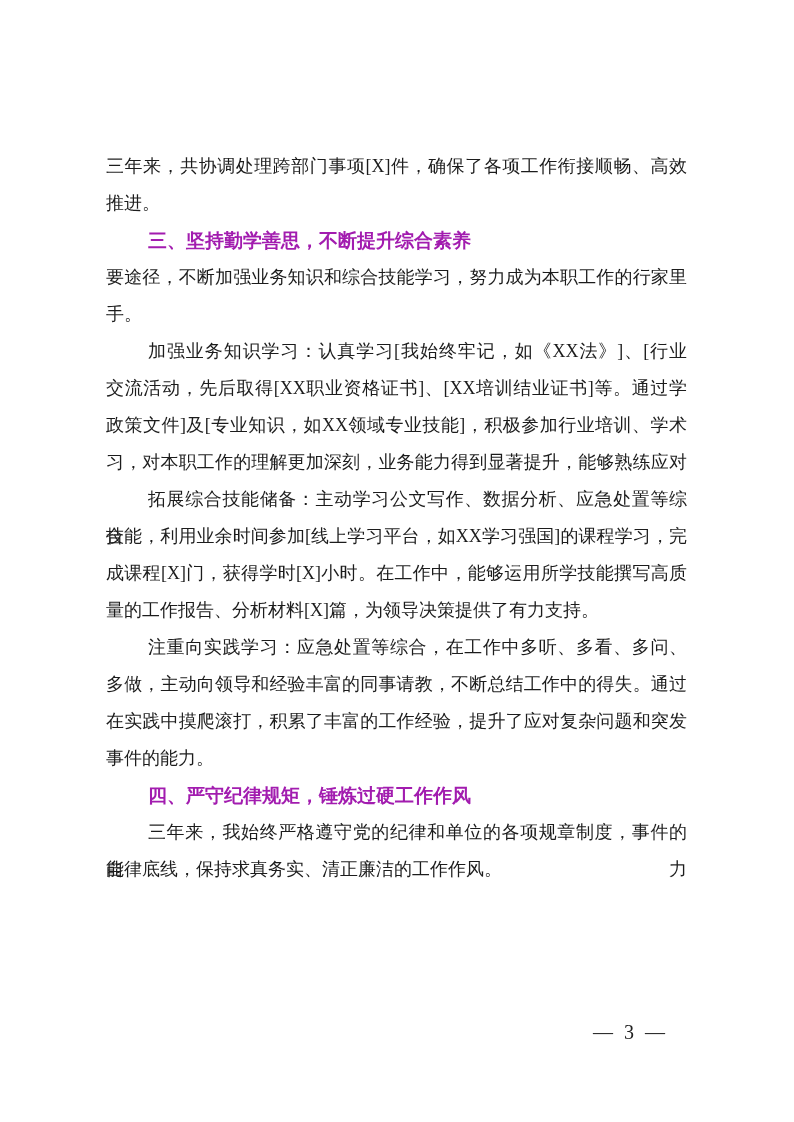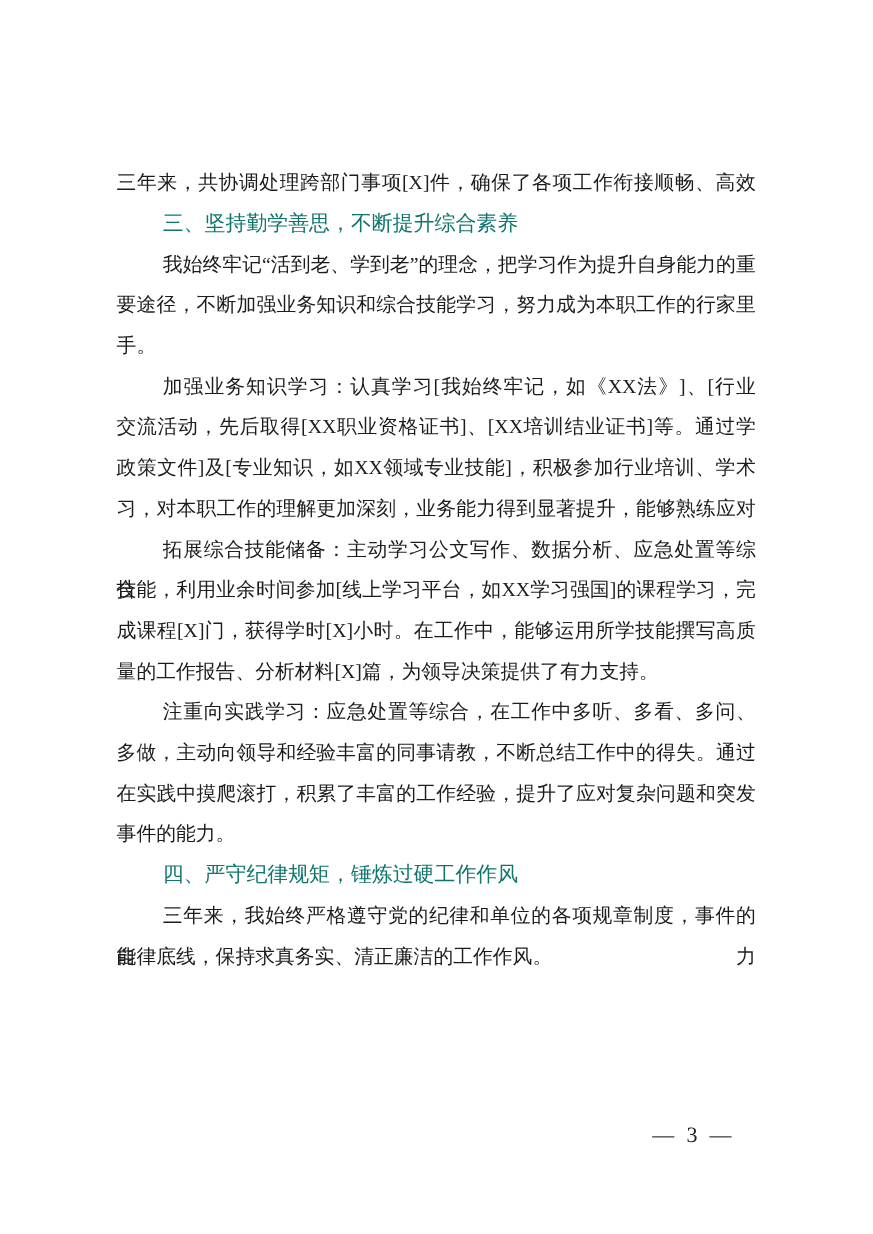--- a/index.html
+++ b/index.html
@@ -33,48 +33,48 @@
     white-space: normal;
   }
   .line.fill {
     text-align-last: justify;
   }
   .line.indent {
     text-indent: 42px;
   }
   .block.h .line {
     font-family: "Liberation Sans", "DejaVu Sans", sans-serif;
-    font-weight: normal;
+    font-weight: bold;
     font-size: 19px;
-    color: #0f766e;
+    color: #a21caf;
   }
   .footer {
     position: absolute;
     top: 1014px;
     right: 129px;
     font-size: 20px;
     line-height: 37px;
     color: #222222;
     word-spacing: 6px;
     font-family: "Liberation Serif", "DejaVu Serif", serif;
   }
 </style>
 </head>
 <body>
 
 <div class="page">
   <div class="content">
       <div class="block p">
         <div class="line fill">三年来，共协调处理跨部门事项[X]件，确保了各项工作衔接顺畅、高效</div>
+        <div class="line">推进。</div>
       </div>
       <div class="block h">
         <div class="line indent">三、坚持勤学善思，不断提升综合素养</div>
       </div>
       <div class="block p">
-        <div class="line fill indent">我始终牢记“活到老、学到老”的理念，把学习作为提升自身能力的重</div>
         <div class="line fill">要途径，不断加强业务知识和综合技能学习，努力成为本职工作的行家里</div>
         <div class="line">手。</div>
       </div>
       <div class="block p">
         <div class="line fill indent">加强业务知识学习：认真学习[我始终牢记，如《XX法》]、[行业</div>
         <div class="line fill">交流活动，先后取得[XX职业资格证书]、[XX培训结业证书]等。通过学</div>
         <div class="line fill">政策文件]及[专业知识，如XX领域专业技能]，积极参加行业培训、学术</div>
         <div class="line fill">习，对本职工作的理解更加深刻，业务能力得到显著提升，能够熟练应对</div>
       </div>
       <div class="block p">

